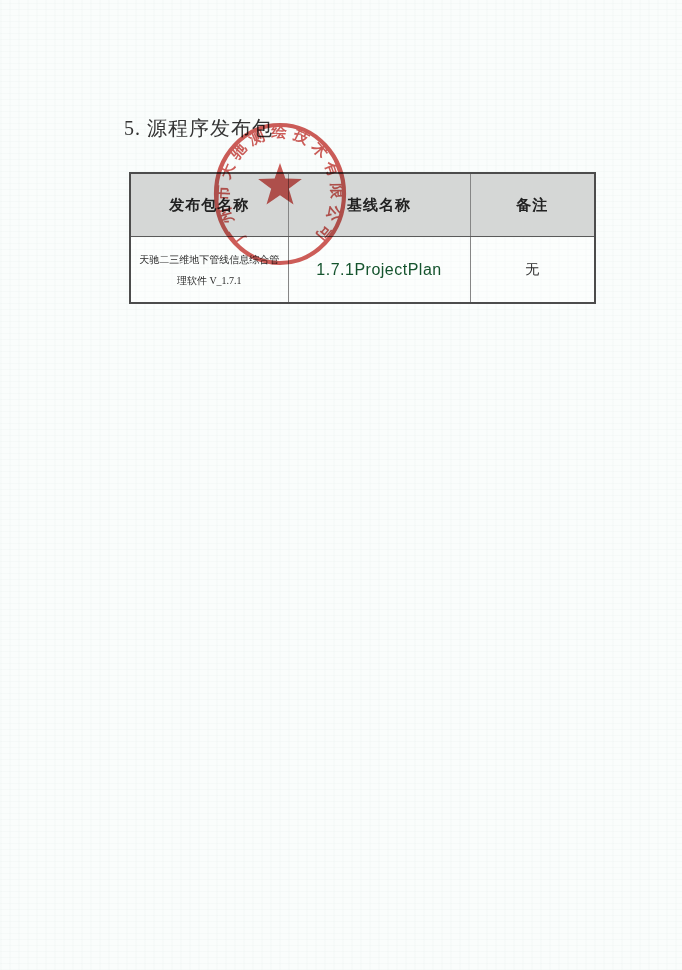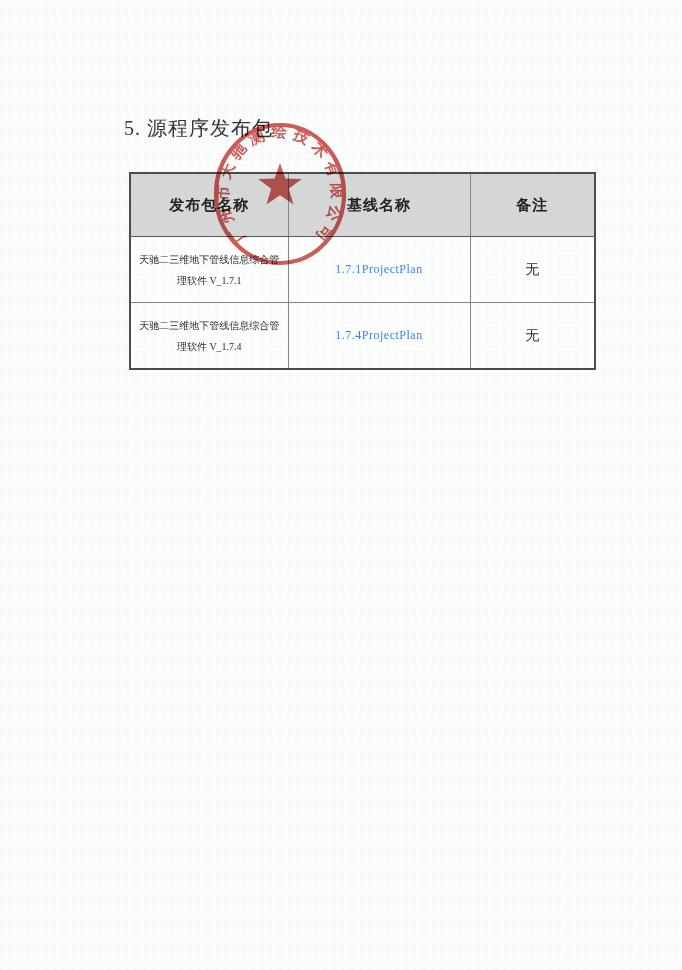--- a/index.html
+++ b/index.html
@@ -63,24 +63,24 @@
   table.release-table td {
     height: 45px;
     background: rgba(255,255,255,0.35);
   }
   td.pkg {
     font-size: 10px;
     line-height: 21px;
     color: #2c2c2c;
   }
   td.bl {
-    font-family: Liberation Serif, serif;
-    font-size: 12px;
+    font-family: Liberation Sans, sans-serif;
+    font-size: 16px;
     letter-spacing: 0.5px;
-    color: #3b82f6;
+    color: #14532d;
   }
   td.rm {
     font-size: 14px;
     color: #2c2c2c;
   }
   svg.stamp {
     position: absolute;
     left: 0;
     top: 0;
     pointer-events: none;
@@ -113,25 +113,20 @@
         <th>基线名称</th>
         <th>备注</th>
       </tr>
     </thead>
     <tbody>
       <tr>
         <td class="pkg">天驰二三维地下管线信息综合管理软件 V_1.7.1</td>
         <td class="bl">1.7.1ProjectPlan</td>
         <td class="rm">无</td>
       </tr>
-      <tr>
-        <td class="pkg">天驰二三维地下管线信息综合管理软件 V_1.7.4</td>
-        <td class="bl">1.7.4ProjectPlan</td>
-        <td class="rm">无</td>
-      </tr>
     </tbody>
   </table>
 
   <svg class="stamp" width="682" height="970" viewBox="0 0 682 970" xmlns="http://www.w3.org/2000/svg">
     <defs>
       <path id="sealArc" d="M 246.6,237.7 A 52,57 0 1 1 313.4,237.7" fill="none"></path>
     </defs>
     <ellipse cx="280" cy="194" rx="64" ry="69" fill="none" stroke-width="4.2" stroke="#c8423d"></ellipse>
     <polygon points="280,163 285.4,178.6 301.9,178.9 288.8,188.8 293.5,204.6 280,195.2 266.5,204.6 271.2,188.8 258.1,178.9 274.6,178.6" fill="#c8423d"></polygon>
     <text class="seal-text" fill="#c8423d">

